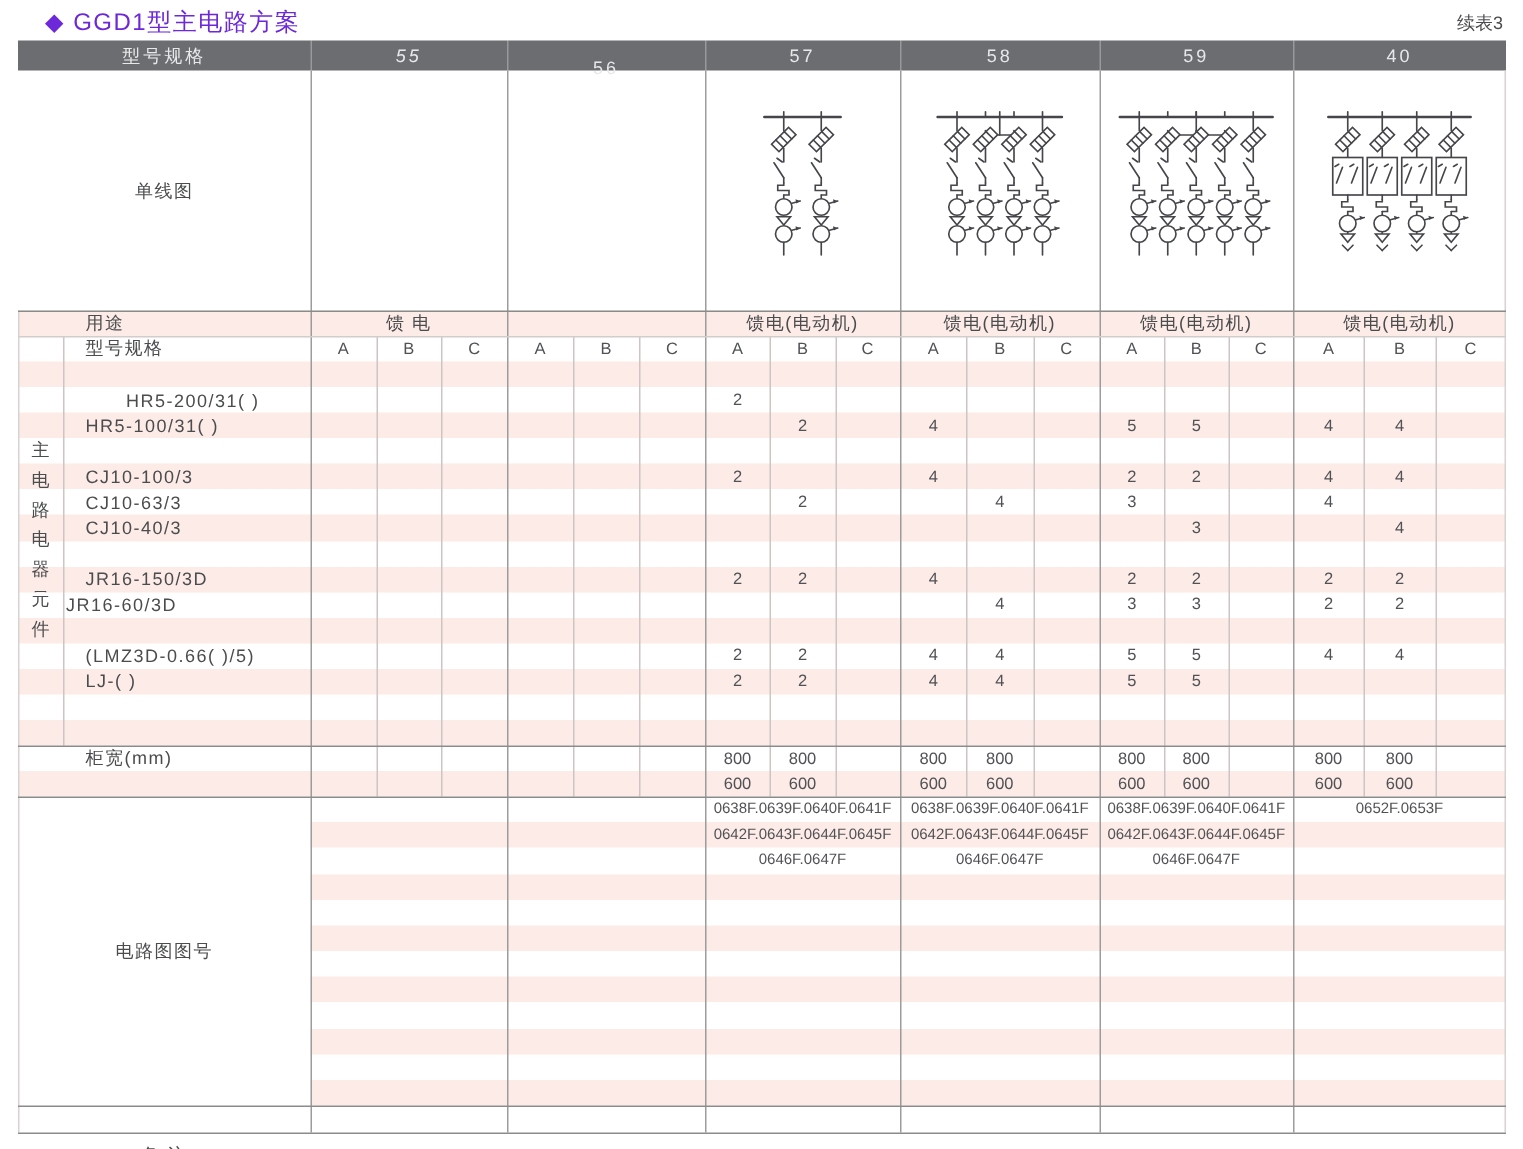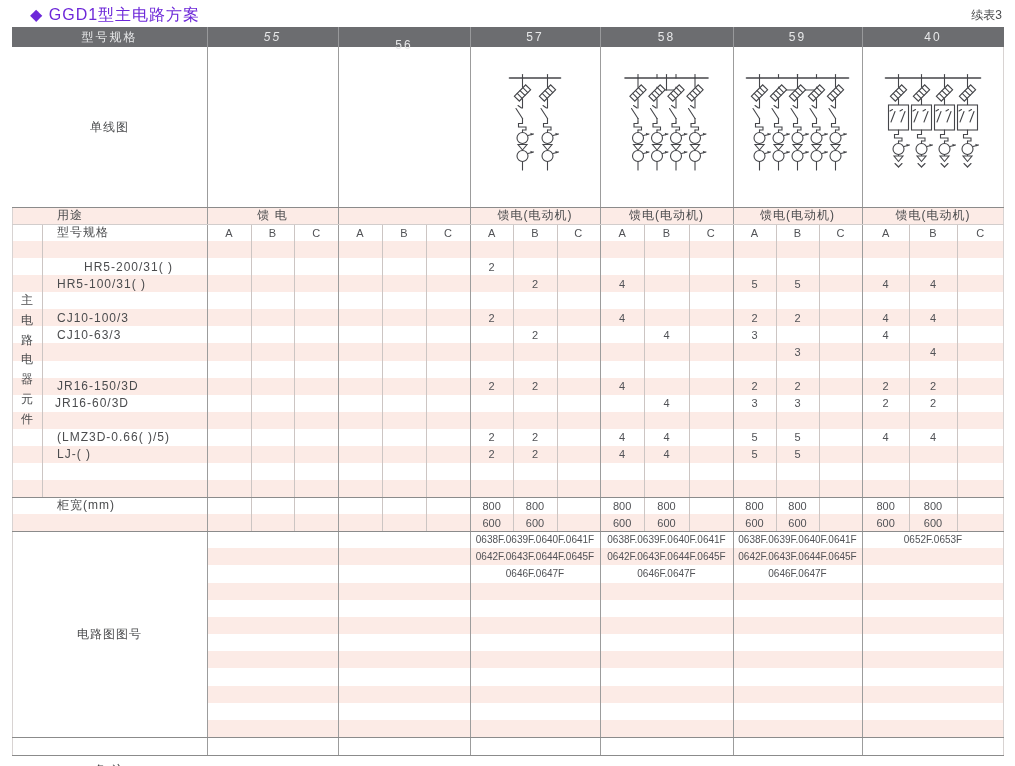--- a/index.html
+++ b/index.html
@@ -129,31 +129,32 @@
       <div class="cell" style="left: 588px; top: 282.353px; width: 44.3333px; height: 17.0588px;">4</div>
       <div class="cell" style="left: 721px; top: 282.353px; width: 43px; height: 17.0588px;">2</div>
       <div class="cell" style="left: 764px; top: 282.353px; width: 43px; height: 17.0588px;">2</div>
       <div class="cell" style="left: 850px; top: 282.353px; width: 47.3333px; height: 17.0588px;">4</div>
       <div class="cell" style="left: 897.333px; top: 282.353px; width: 47.3333px; height: 17.0588px;">4</div>
       <div class="cell cn lft" style="left: 0px; top: 299.412px; width: 150px; height: 17.0588px; padding-left: 45px;">CJ10-63/3</div>
       <div class="cell" style="left: 501.333px; top: 299.412px; width: 43.3333px; height: 17.0588px;">2</div>
       <div class="cell" style="left: 632.333px; top: 299.412px; width: 44.3333px; height: 17.0588px;">4</div>
       <div class="cell" style="left: 721px; top: 299.412px; width: 43px; height: 17.0588px;">3</div>
       <div class="cell" style="left: 850px; top: 299.412px; width: 47.3333px; height: 17.0588px;">4</div>
+      <div class="cell cn lft" style="left: 0px; top: 316.471px; width: 150px; height: 17.0588px; padding-left: 45px;">CJ10-40/3</div>
       <div class="cell" style="left: 764px; top: 316.471px; width: 43px; height: 17.0588px;">3</div>
       <div class="cell" style="left: 897.333px; top: 316.471px; width: 47.3333px; height: 17.0588px;">4</div>
       <div class="cell cn lft" style="left: 0px; top: 350.588px; width: 150px; height: 17.0588px; padding-left: 45px;">JR16-150/3D</div>
       <div class="cell" style="left: 458px; top: 350.588px; width: 43.3333px; height: 17.0588px;">2</div>
       <div class="cell" style="left: 501.333px; top: 350.588px; width: 43.3333px; height: 17.0588px;">2</div>
       <div class="cell" style="left: 588px; top: 350.588px; width: 44.3333px; height: 17.0588px;">4</div>
       <div class="cell" style="left: 721px; top: 350.588px; width: 43px; height: 17.0588px;">2</div>
       <div class="cell" style="left: 764px; top: 350.588px; width: 43px; height: 17.0588px;">2</div>
       <div class="cell" style="left: 850px; top: 350.588px; width: 47.3333px; height: 17.0588px;">2</div>
       <div class="cell" style="left: 897.333px; top: 350.588px; width: 47.3333px; height: 17.0588px;">2</div>
-      <div class="cell cn lft" style="left: 0px; top: 367.647px; width: 150px; height: 17.0588px; padding-left: 43px;">JR16-60/3D</div>
+      <div class="cell cn lft" style="left: 0px; top: 367.647px; width: 150px; height: 17.0588px; padding-left: 32px;">JR16-60/3D</div>
       <div class="cell" style="left: 632.333px; top: 367.647px; width: 44.3333px; height: 17.0588px;">4</div>
       <div class="cell" style="left: 721px; top: 367.647px; width: 43px; height: 17.0588px;">3</div>
       <div class="cell" style="left: 764px; top: 367.647px; width: 43px; height: 17.0588px;">3</div>
       <div class="cell" style="left: 850px; top: 367.647px; width: 47.3333px; height: 17.0588px;">2</div>
       <div class="cell" style="left: 897.333px; top: 367.647px; width: 47.3333px; height: 17.0588px;">2</div>
       <div class="cell cn lft" style="left: 0px; top: 401.765px; width: 150px; height: 17.0588px; padding-left: 45px;">(LMZ3D-0.66( )/5)</div>
       <div class="cell" style="left: 458px; top: 401.765px; width: 43.3333px; height: 17.0588px;">2</div>
       <div class="cell" style="left: 501.333px; top: 401.765px; width: 43.3333px; height: 17.0588px;">2</div>
       <div class="cell" style="left: 588px; top: 401.765px; width: 44.3333px; height: 17.0588px;">4</div>
       <div class="cell" style="left: 632.333px; top: 401.765px; width: 44.3333px; height: 17.0588px;">4</div>

